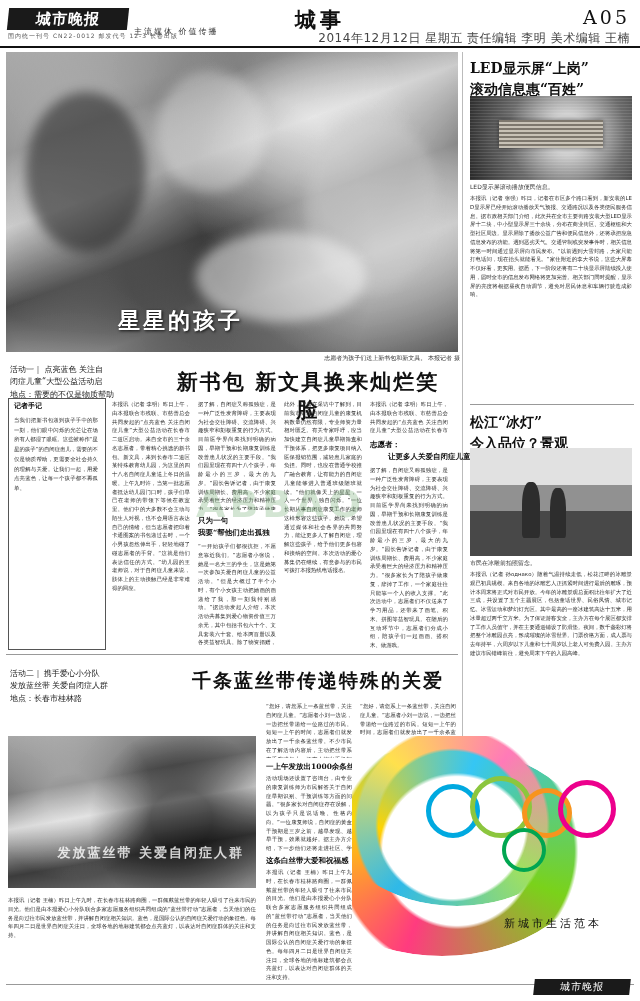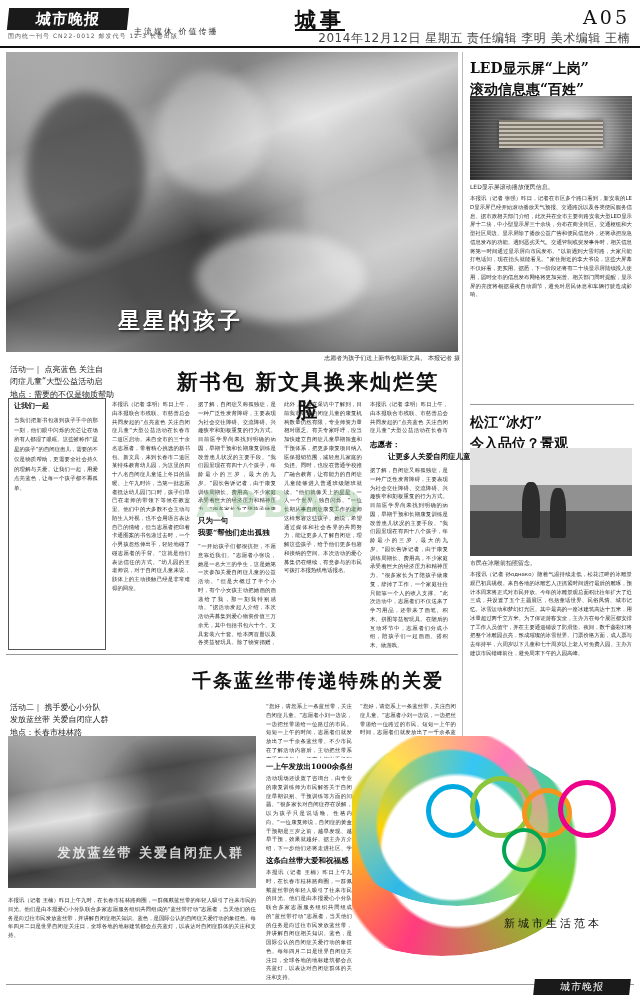--- a/index.html
+++ b/index.html
@@ -16,21 +16,21 @@
   
   .masthead{position:absolute;left:0;top:0;width:640px;height:46px;border-bottom:2px solid #111;}
   .logo{position:absolute;left:8px;top:8px;width:120px;height:22px;
         background:#1a1a1a;color:#fff;font-size:15px;font-weight:bold;
         letter-spacing:1px;text-align:center;line-height:22px;
         transform:skewX(-6deg);}
   .logo-sub{position:absolute;left:134px;top:26px;font-size:8px;color:#333;letter-spacing:2px;}
   .logo-sub2{position:absolute;left:8px;top:32px;font-size:6px;color:#555;letter-spacing:1px;}
   .sec-title{position:absolute;left:0;top:6px;width:640px;text-align:center;
              font-size:21px;font-weight:bold;letter-spacing:4px;
-             font-family:"DejaVu Serif","Liberation Serif",serif;text-decoration:underline;}
+             font-family:"DejaVu Serif","Liberation Serif",serif;}
   .page-num{position:absolute;right:10px;top:6px;font-size:19px;letter-spacing:3px;
             font-family:"DejaVu Serif","Liberation Serif",serif;}
   .page-date{position:absolute;right:10px;top:30px;font-size:12px;color:#444;letter-spacing:.5px;}
 
   
   .vrule{position:absolute;width:1px;background:#bbb;}
   .hrule{position:absolute;height:1px;background:#999;}
 
   
   .photo{position:absolute;overflow:hidden;background:#8a8a8a;}
@@ -150,40 +150,40 @@
   <div class="cap" style="left:250px;top:354px;width:210px;text-align:right;">志愿者为孩子们送上新书包和新文具。 本报记者 摄</div>
 
   <div class="kicker" style="left:10px;top:364px;width:150px;">
     <div>活动一｜ 点亮蓝色 关注自</div>
     <div>闭症儿童“大型公益活动启</div>
     <div>地点：需要的不仅是物质帮助</div>
   </div>
   <div class="headline" id="headline1">新书包 新文具换来灿烂笑脸</div>
 
   <div class="boxed" style="left:8px;top:398px;width:96px;height:250px;"></div>
-  <div class="boxed-title" style="left:14px;top:401px;">让我们一起</div>
+  <div class="boxed-title" style="left:14px;top:401px;">记者手记</div>
   <div class="bodytext" style="left:14px;top:416px;width:84px;height:226px;line-height:1.8;">当我们把新书包递到孩子手中的那一刻，他们眼中闪烁的光芒让在场所有人都湿了眼眶。这些被称作“星星的孩子”的自闭症患儿，需要的不仅是物质帮助，更需要全社会持久的理解与关爱。让我们一起，用爱点亮蓝色，让每一个孩子都不再孤单。</div>
 
   <div class="bodytext" style="left:112px;top:400px;width:78px;height:248px;">本报讯（记者 李明）昨日上午，由本报联合市残联、市慈善总会共同发起的“点亮蓝色 关注自闭症儿童”大型公益活动在长春市二道区启动。来自全市的三十余名志愿者，带着精心挑选的新书包、新文具，来到长春市二道区某特殊教育幼儿园，为这里的四十八名自闭症儿童送上冬日的温暖。上午九时许，当第一批志愿者抵达幼儿园门口时，孩子们早已在老师的带领下等候在教室里。他们中的大多数不会主动与陌生人对视，也不会用语言表达自己的情绪，但当志愿者把印着卡通图案的书包递过去时，一个小男孩忽然伸出手，轻轻地碰了碰志愿者的手背。“这就是他们表达信任的方式。”幼儿园的王老师说，对于自闭症儿童来说，肢体上的主动接触已经是非常难得的回应。</div>
 
   <div class="subhead" style="left:198px;top:516px;">只为一句</div>
   <div class="subhead" style="left:198px;top:528px;">我要“帮他们走出孤独</div>
   <div class="bodytext" style="left:198px;top:400px;width:78px;height:110px;">据了解，自闭症又称孤独症，是一种广泛性发育障碍，主要表现为社会交往障碍、交流障碍、兴趣狭窄和刻板重复的行为方式。目前医学界尚未找到明确的病因，早期干预和长期康复训练是改善患儿状况的主要手段。“我们园里现在有四十八个孩子，年龄最小的三岁，最大的九岁。”园长告诉记者，由于康复训练周期长、费用高，不少家庭承受着巨大的经济压力和精神压力。“很多家长为了陪孩子做康复，辞掉了工作，一个家庭往往只能靠一个人的收入支撑。”此次活动中，志愿者们不仅送来了学习用品，还带来了画笔、积木、拼图等益智玩具。在随后的互动环节中，志愿者们分成小组，陪孩子们一起画画、搭积木、做游戏。</div>
   <div class="bodytext" style="left:198px;top:542px;width:78px;height:106px;">“一开始孩子们都很抗拒，不愿意靠近我们。”志愿者小张说，她是一名大三的学生，这是她第一次参加关爱自闭症儿童的公益活动。“但是大概过了半个小时，有个小女孩主动把她画的画递给了我，那一刻我特别感动。”据活动发起人介绍，本次活动共募集到爱心物资价值三万余元，其中包括书包六十个、文具套装六十套、绘本两百册以及各类益智玩具。除了物资捐赠，活动方还将与专业康复机构合作，为幼儿园的老师提供免费的专业培训，并定期组织志愿者前来陪伴孩子。“我们希望这不是一次性的活动，而是一个长期的陪伴计划。”该负责人表示。</div>
 
   <div class="bodytext" style="left:284px;top:400px;width:78px;height:248px;">此外，记者在采访中了解到，目前我市针对自闭症儿童的康复机构数量仍然有限，专业师资力量相对匮乏。有关专家呼吁，应当加快建立自闭症儿童早期筛查和干预体系，把更多康复项目纳入医保报销范围，减轻患儿家庭的负担。同时，也应在普通学校推广融合教育，让有能力的自闭症儿童能够进入普通班级随班就读。“他们就像天上的星星，一人一个世界，独自闪烁。”一位长期从事自闭症康复工作的老师这样形容这些孩子。她说，希望通过媒体和社会各界的共同努力，能让更多人了解自闭症，理解这些孩子，给予他们更多包容和接纳的空间。本次活动的爱心募集仍在继续，有意参与的市民可拨打本报热线电话报名。</div>
 
   <div class="subhead" style="left:370px;top:440px;">志愿者：</div>
   <div class="subhead" style="left:388px;top:452px;">让更多人关爱自闭症儿童</div>
   <div class="bodytext" style="left:370px;top:400px;width:78px;height:34px;">本报讯（记者 李明）昨日上午，由本报联合市残联、市慈善总会共同发起的“点亮蓝色 关注自闭症儿童”大型公益活动在长春市二道区启动。来自全市的三十余名志愿者，带着精心挑选的新书包、新文具，来到长春市二道区某特殊教育幼儿园，为这里的四十八名自闭症儿童送上冬日的温暖。上午九时许，当第一批志愿者抵达幼儿园门口时，孩子们早已在老师的带领下等候在教室里。他们中的大多数不会主动与陌生人对视，也不会用语言表达自己的情绪，但当志愿者把印着卡通图案的书包递过去时，一个小男孩忽然伸出手，轻轻地碰了碰志愿者的手背。“这就是他们表达信任的方式。”幼儿园的王老师说，对于自闭症儿童来说，肢体上的主动接触已经是非常难得的回应。</div>
   <div class="bodytext" style="left:370px;top:466px;width:78px;height:182px;">据了解，自闭症又称孤独症，是一种广泛性发育障碍，主要表现为社会交往障碍、交流障碍、兴趣狭窄和刻板重复的行为方式。目前医学界尚未找到明确的病因，早期干预和长期康复训练是改善患儿状况的主要手段。“我们园里现在有四十八个孩子，年龄最小的三岁，最大的九岁。”园长告诉记者，由于康复训练周期长、费用高，不少家庭承受着巨大的经济压力和精神压力。“很多家长为了陪孩子做康复，辞掉了工作，一个家庭往往只能靠一个人的收入支撑。”此次活动中，志愿者们不仅送来了学习用品，还带来了画笔、积木、拼图等益智玩具。在随后的互动环节中，志愿者们分成小组，陪孩子们一起画画、搭积木、做游戏。</div>
 
   <div id="watermark">ABBAO</div>
 
-  <div class="kicker" style="left:10px;top:702px;width:150px;">
+  <div class="kicker" style="left:10px;top:668px;width:150px;font-family:Liberation Serif, serif;">
     <div>活动二｜ 携手爱心小分队</div>
     <div>发放蓝丝带 关爱自闭症人群</div>
     <div>地点：长春市桂林路</div>
   </div>
   <div class="headline" id="headline2">千条蓝丝带传递特殊的关爱</div>
 
   <div class="photo" id="bottom-photo" style="left:8px;top:736px;width:248px;height:152px;">
     <div class="grad"></div>
     <div class="wm">发放蓝丝带 关爱自闭症人群</div>
   </div>

